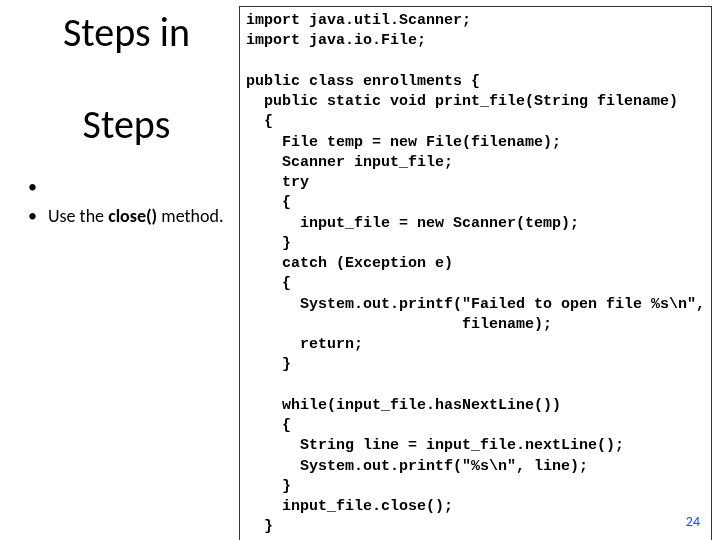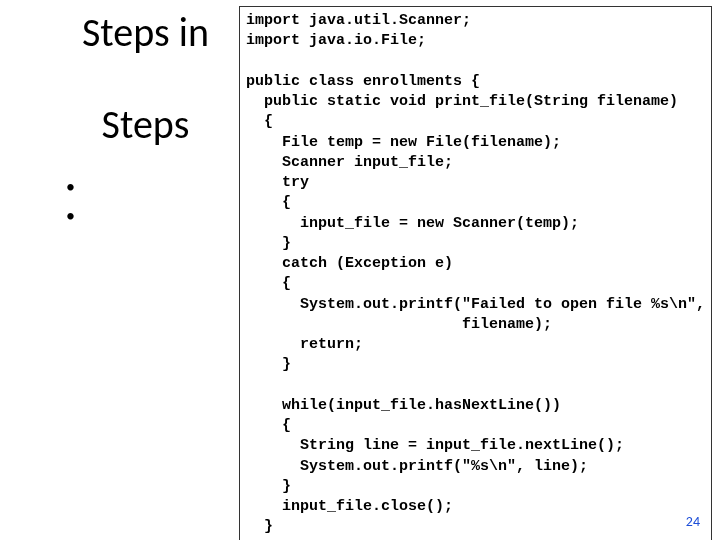--- a/index.html
+++ b/index.html
@@ -15,21 +15,20 @@
   }
   .slide {
     display: flex;
     width: 100%;
     height: 100%;
   }
   .left {
     width: 250px;
     padding: 10px 10px 0 24px;
     box-sizing: border-box;
-    margin-left: 38px;
   }
   .title {
     font-size: 40px;
     font-weight: 400;
     line-height: 1.15;
     text-align: center;
     margin: 0 0 28px 0;
   }
   .bullets {
     font-size: 18px;
@@ -76,20 +75,23 @@
       <span>Steps in</span><br>
       <br>
       <span>Steps</span>
     </h1>
     <div class="bullets">
       <div class="bullet">
         <span class="dot">•</span>
       </div>
       <div class="bullet">
         <span class="dot">•</span>
+        <span>
+          <span>Use the </span><b>close()</b><span> method.</span>
+        </span>
       </div>
     </div>
   </div>
   <div class="right">
     <div class="codebox">import java.util.Scanner;
 import java.io.File;
 
 public class enrollments {
   public static void print_file(String filename)
   {

